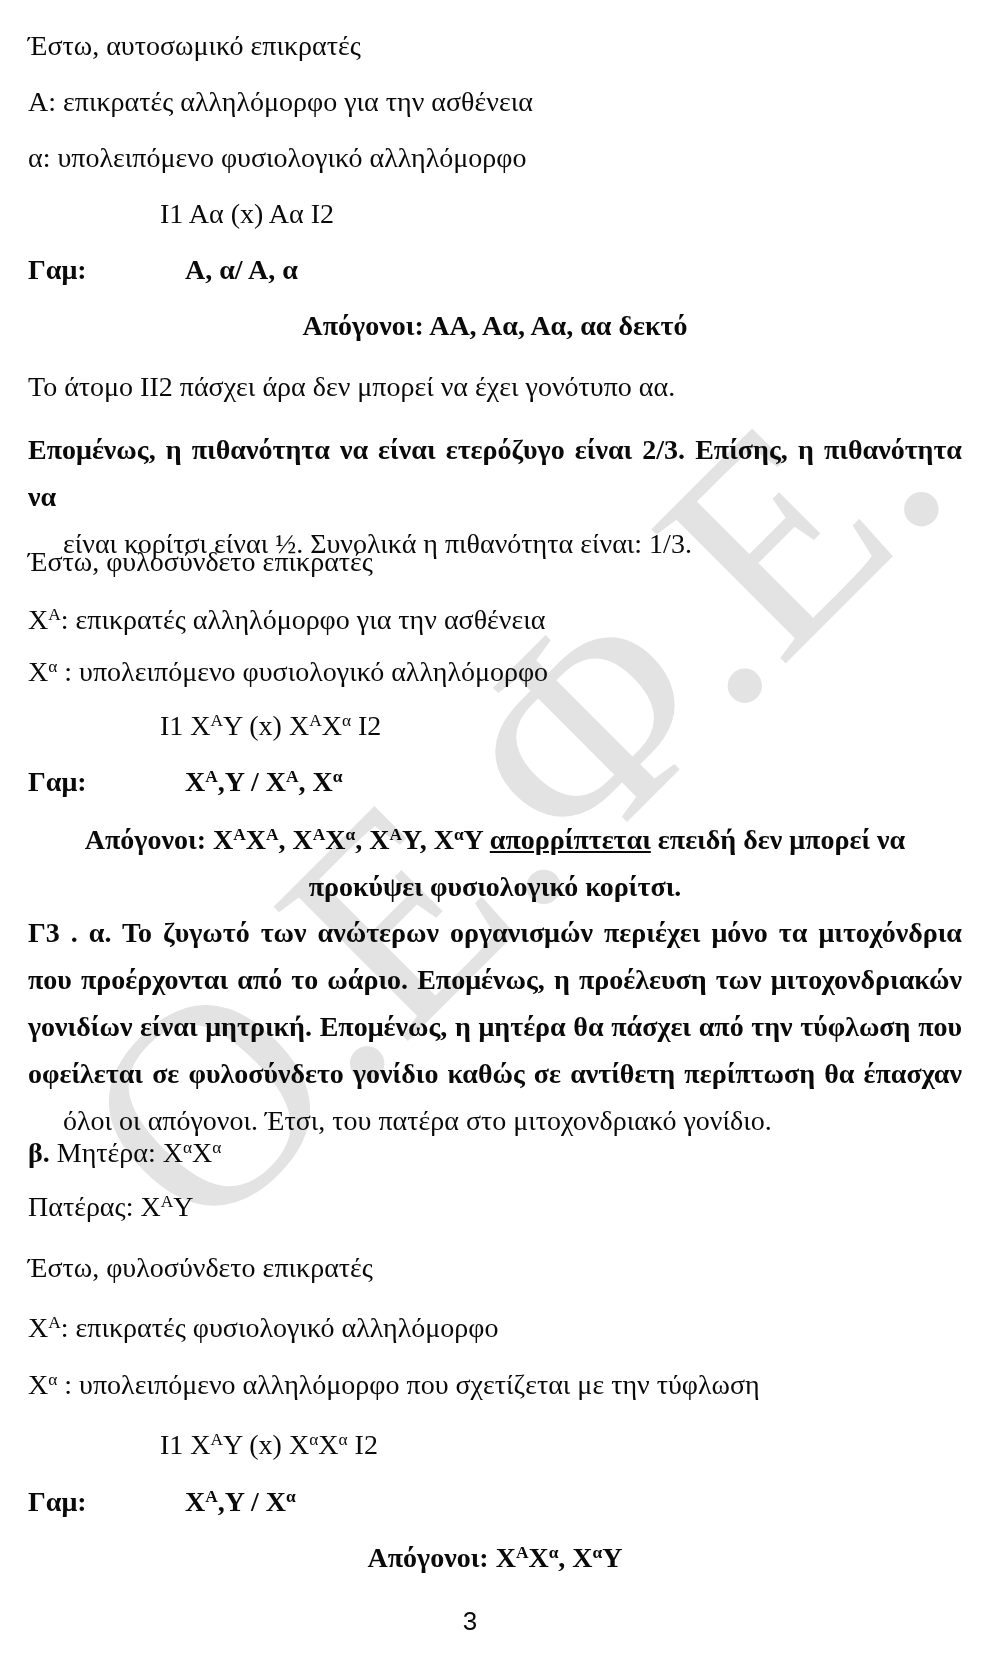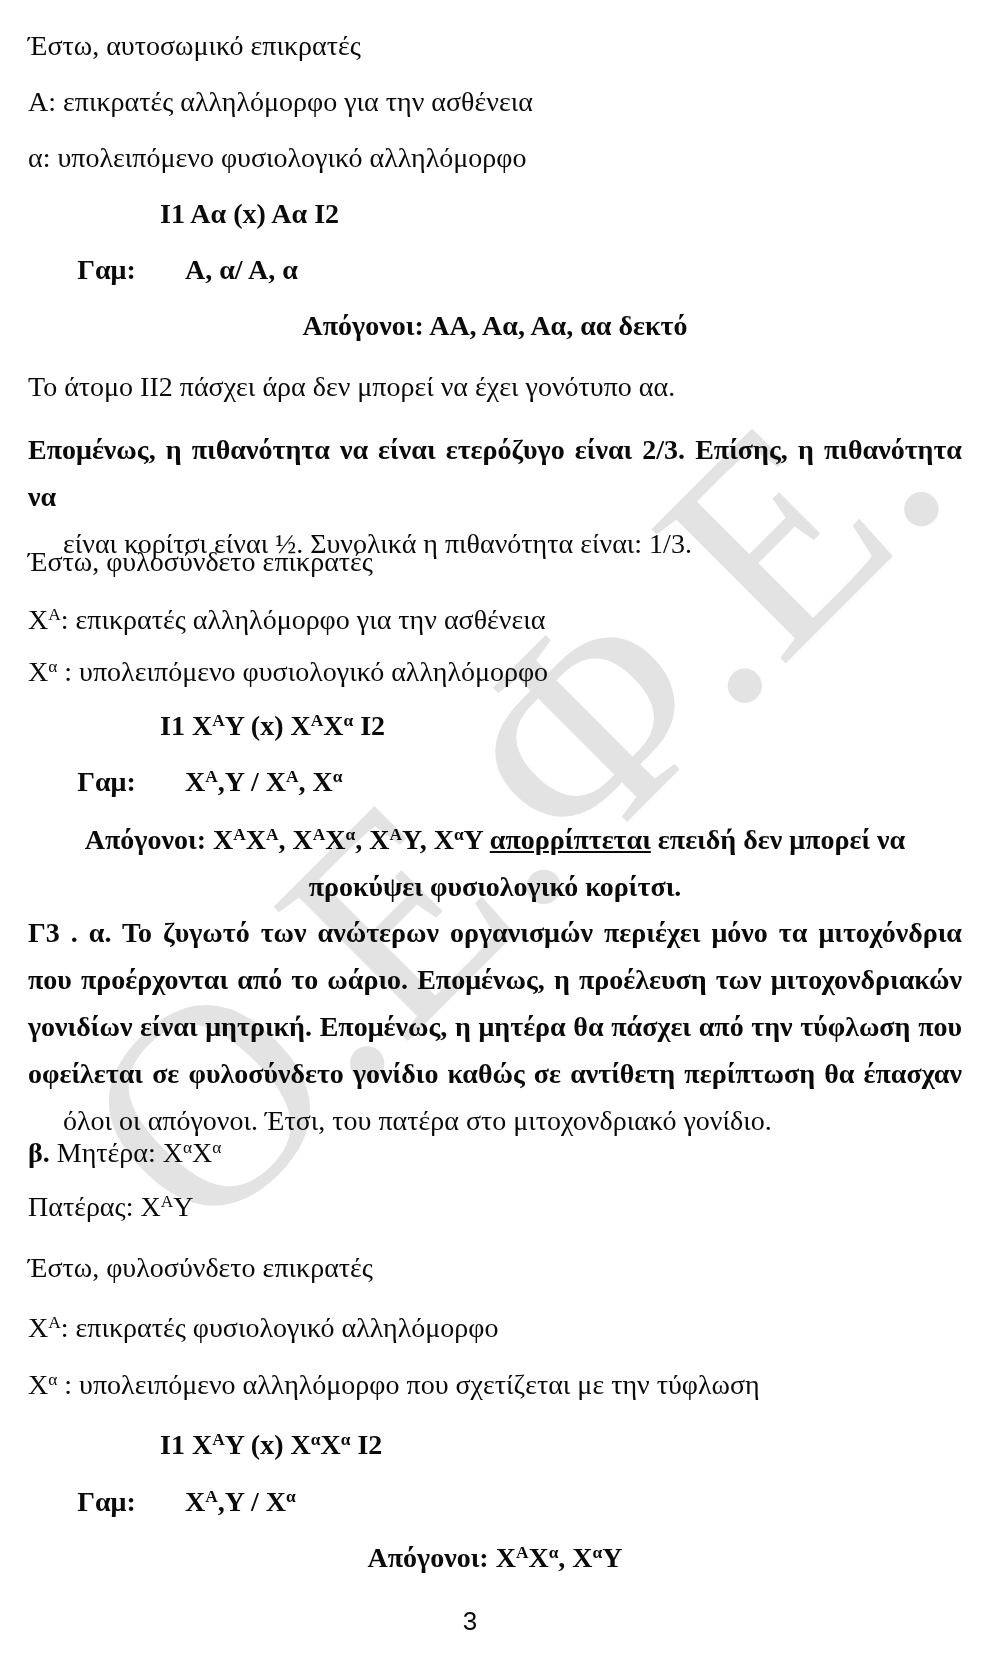--- a/index.html
+++ b/index.html
@@ -23,22 +23,22 @@
     transform-origin:center center;
     z-index:0;
     user-select:none;
   }
   .content{position:absolute;inset:0;z-index:1;}
   .block{
     position:absolute;left:28px;right:28px;
     font-size:28px;line-height:47px;
   }
   .bold{font-weight:bold;text-align:center;}
-  .cross{left:160px;font-weight:bold;}
-  .gam{display:flex;font-weight:bold;text-align:center;}
+  .cross{left:160px;font-weight:normal;}
+  .gam{display:flex;font-weight:bold;}
   .gam .gam-label{width:157px;flex:none;}
   .pline{text-align:justify;text-align-last:justify;font-weight:bold;}
   .pline-last{text-align:justify;text-align-last:left;margin-left:35px;}
   sup{font-size:62%;line-height:0;vertical-align:baseline;position:relative;top:-0.52em;}
   u{text-decoration:underline;}
   .pageno{
     position:absolute;left:430px;top:1601px;width:80px;
     text-align:center;font-size:26px;line-height:40px;
     font-family:"Liberation Sans","DejaVu Sans",sans-serif;
   }

